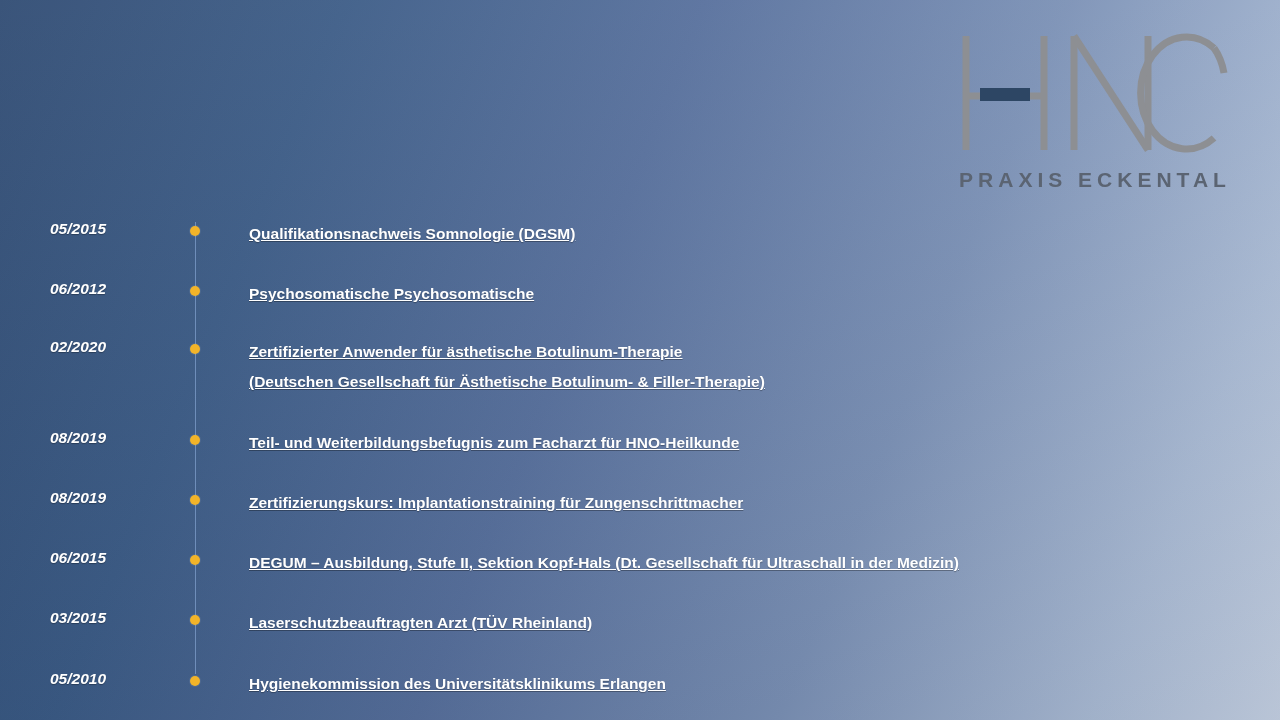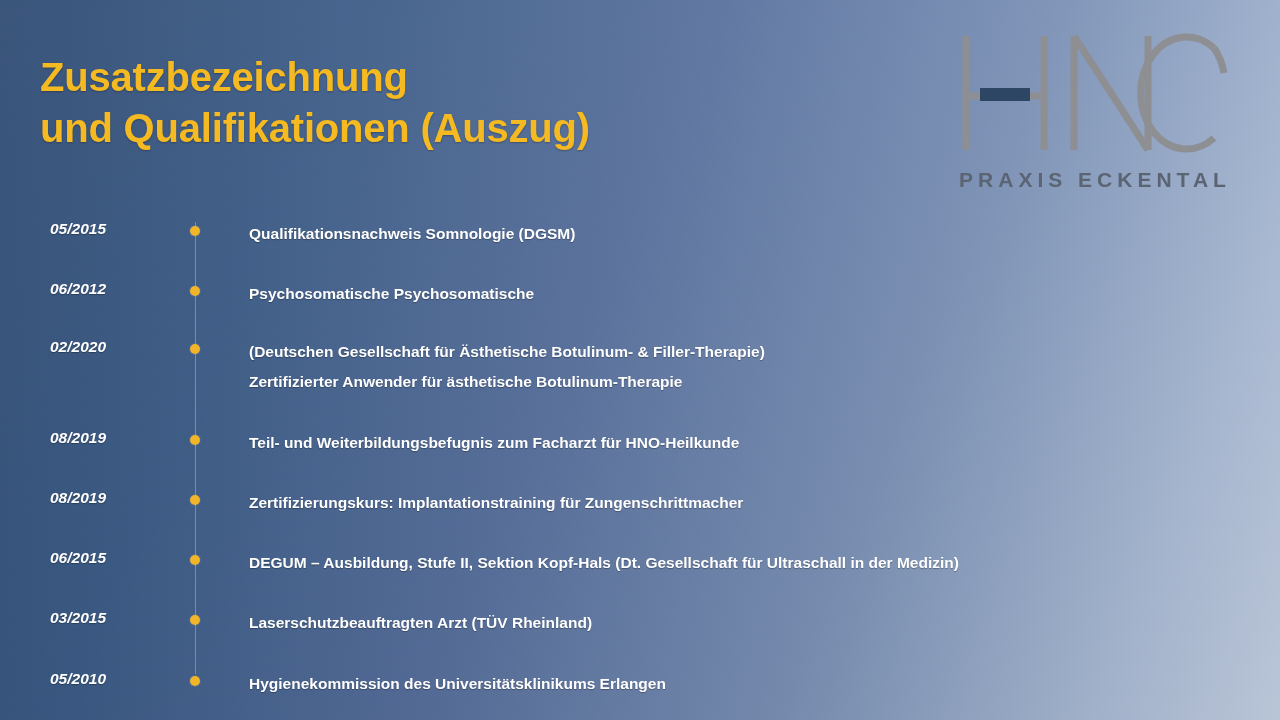--- a/index.html
+++ b/index.html
@@ -115,31 +115,27 @@
     position: absolute;
     left: 249px;
     top: -1px;
     right: 40px;
     color: #ffffff;
     font-size: 15.5px;
     font-weight: bold;
     line-height: 1.95;
     text-shadow: 0 1px 1px rgba(0,0,0,0.3);
   }
-  .text .l { display: block; }
+  .text .l { display: block; text-decoration: underline; }
 </style>
 </head>
 <body>
 
 <div class="slide">
 
-  <div class="title">
-    <span>Zusatzbezeichnung</span>
-    <span class="line2">und Qualifikationen (Auszug)</span>
-  </div>
 
   <div class="logo">
     <svg width="290" height="150" viewBox="0 0 290 150">
       <g fill="none" stroke="#8d8f93" stroke-width="7" stroke-linecap="butt">
 
         <line x1="14" y1="18" x2="14" y2="132"></line>
         <line x1="14" y1="78" x2="92" y2="78"></line>
         <line x1="92" y1="18" x2="92" y2="132"></line>
 
         <line x1="122" y1="132" x2="122" y2="18"></line>
@@ -171,22 +167,22 @@
       <div class="dot"></div>
       <div class="text">
         <span class="l">Psychosomatische Psychosomatische</span>
       </div>
     </div>
 
     <div class="row" style="top:142px;">
       <div class="date">02/2020</div>
       <div class="dot"></div>
       <div class="text">
+        <span class="l">Zertifizierter Anwender für ästhetische Botulinum-Therapie</span>
         <span class="l">(Deutschen Gesellschaft für Ästhetische Botulinum- &amp; Filler-Therapie)</span>
-        <span class="l">Zertifizierter Anwender für ästhetische Botulinum-Therapie</span>
       </div>
     </div>
 
     <div class="row" style="top:233px;">
       <div class="date">08/2019</div>
       <div class="dot"></div>
       <div class="text">
         <span class="l">Teil- und Weiterbildungsbefugnis zum Facharzt für HNO-Heilkunde</span>
       </div>
     </div>

